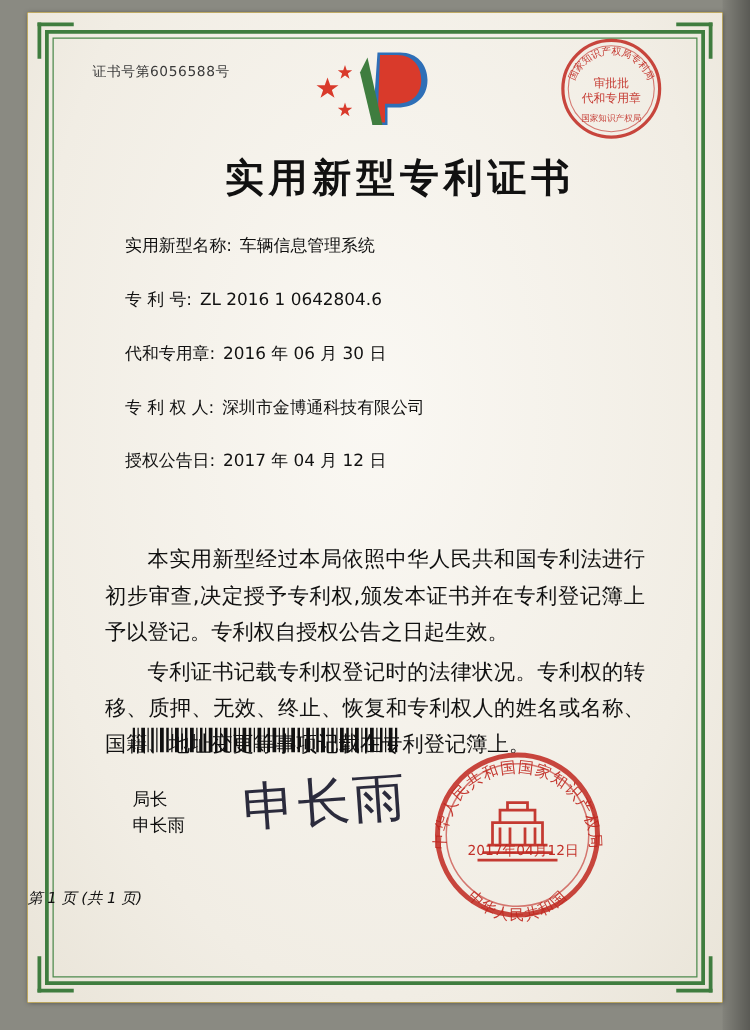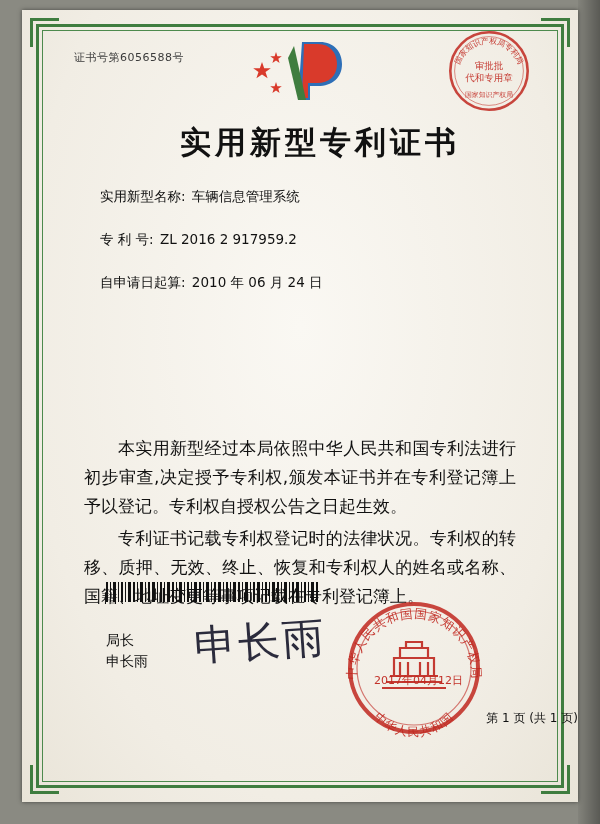--- a/index.html
+++ b/index.html
@@ -154,23 +154,24 @@
     font-family: "DejaVu Serif", serif;
     transform: rotate(-4deg);
     letter-spacing: 2px;
     opacity: 0.92;
   }
   .footer {
     position: absolute;
     left: 0;
     right: 0;
     top: 700px;
-    text-align: right;
+    text-align: left;
     font-size: 12px;
     color: #111;
+    font-style: italic;
   }
   
   .seal-top {
     position: absolute;
     right: 46px;
     top: 18px;
     width: 86px;
     height: 86px;
   }
   .seal-main {
@@ -240,25 +241,33 @@
 
     <div class="title">实用新型专利证书</div>
 
     <div class="fields">
       <div class="field-row">
         <span class="field-label">实用新型名称:</span>
         <span class="field-value">车辆信息管理系统</span>
       </div>
       <div class="field-row">
         <span class="field-label">专 利 号:</span>
-        <span class="field-value">ZL 2016 2 917959.2</span>
-      </div>
-      <div class="field-row">
-        <span class="field-label">自申请日起算:</span>
-        <span class="field-value">2010 年 06 月 24 日</span>
+        <span class="field-value">ZL 2016 1 0642804.6</span>
+      </div>
+      <div class="field-row">
+        <span class="field-label">代和专用章:</span>
+        <span class="field-value">2016 年 06 月 30 日</span>
+      </div>
+      <div class="field-row">
+        <span class="field-label">专 利 权 人:</span>
+        <span class="field-value">深圳市金博通科技有限公司</span>
+      </div>
+      <div class="field-row">
+        <span class="field-label">授权公告日:</span>
+        <span class="field-value">2017 年 04 月 12 日</span>
       </div>
     </div>
 
     <div class="body-text">
       <p>本实用新型经过本局依照中华人民共和国专利法进行初步审查,决定授予专利权,颁发本证书并在专利登记簿上予以登记。专利权自授权公告之日起生效。</p>
       <p>专利证书记载专利权登记时的法律状况。专利权的转移、质押、无效、终止、恢复和专利权人的姓名或名称、国籍、地址变更等事项记载在专利登记簿上。</p>
     </div>
 
     <svg class="barcode" viewBox="0 0 212 20" preserveAspectRatio="none">
       <g fill="#111">

